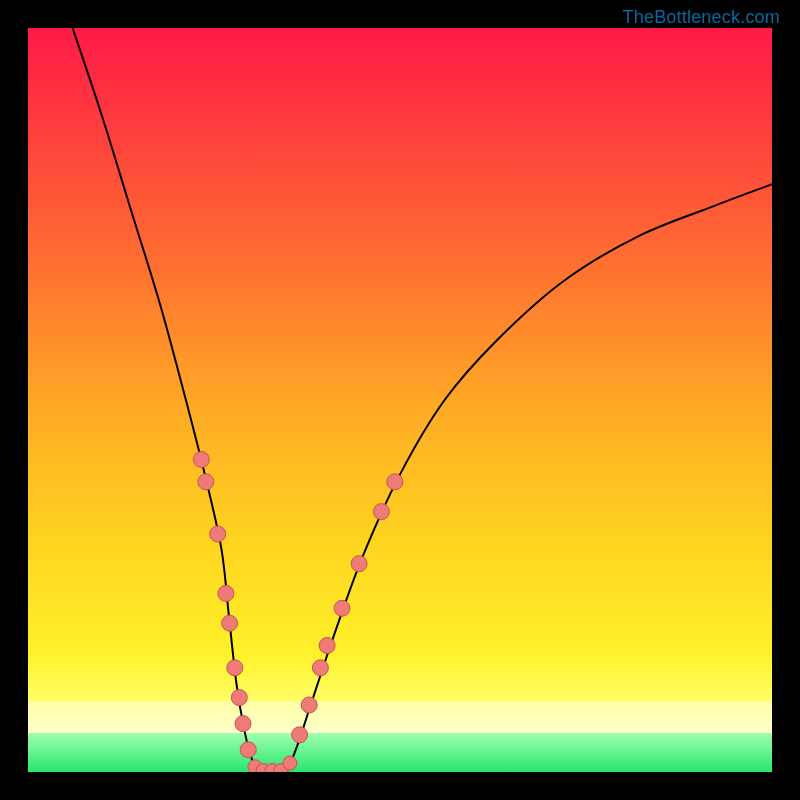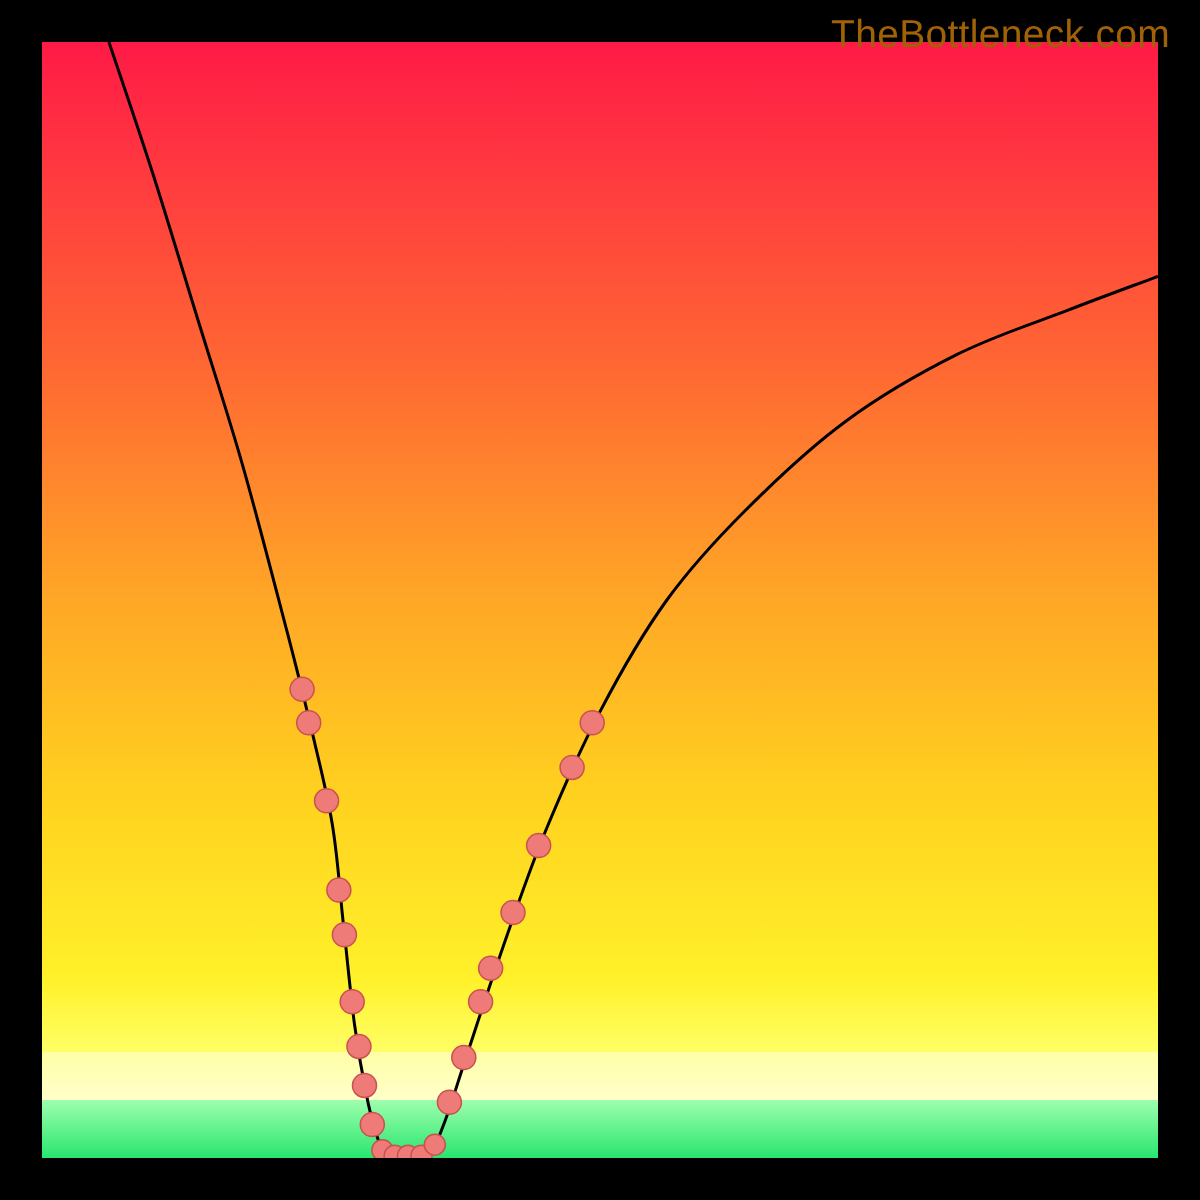--- a/index.html
+++ b/index.html
@@ -47,22 +47,22 @@
       );
   }
   .curve-layer {
     position: absolute;
     inset: 0;
   }
   .watermark {
     position: absolute;
     top: 7px;
     right: 20px;
-    color: #a16207;
-    font-size: 26px;
+    color: #0369a1;
+    font-size: 18px;
     letter-spacing: 0.2px;
     user-select: none;
   }
 </style>
 </head>
 <body>
 
 <div class="frame">
   <div class="plot">
     <div class="gradient"></div>

